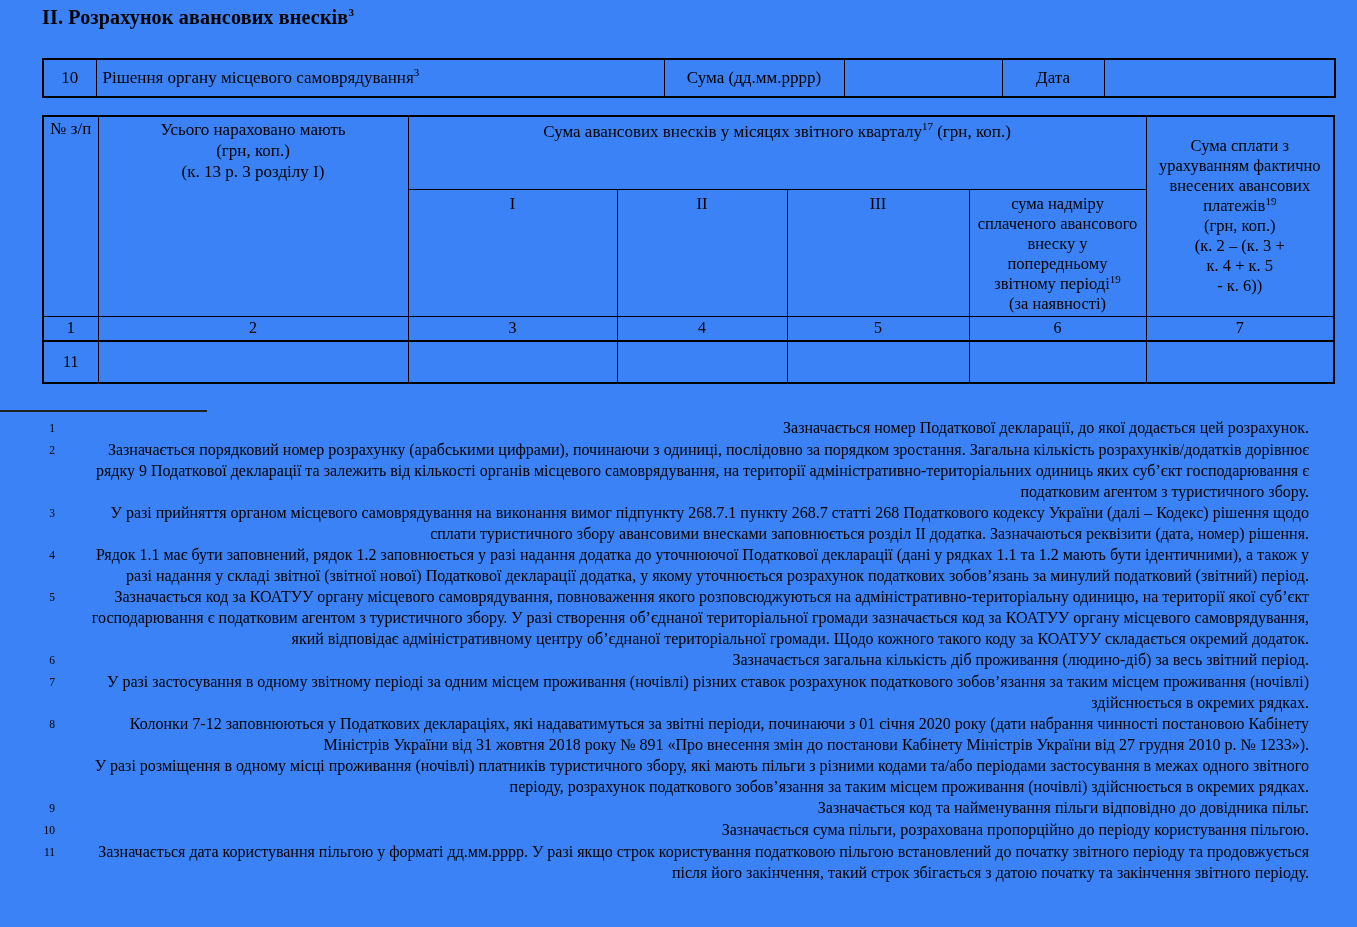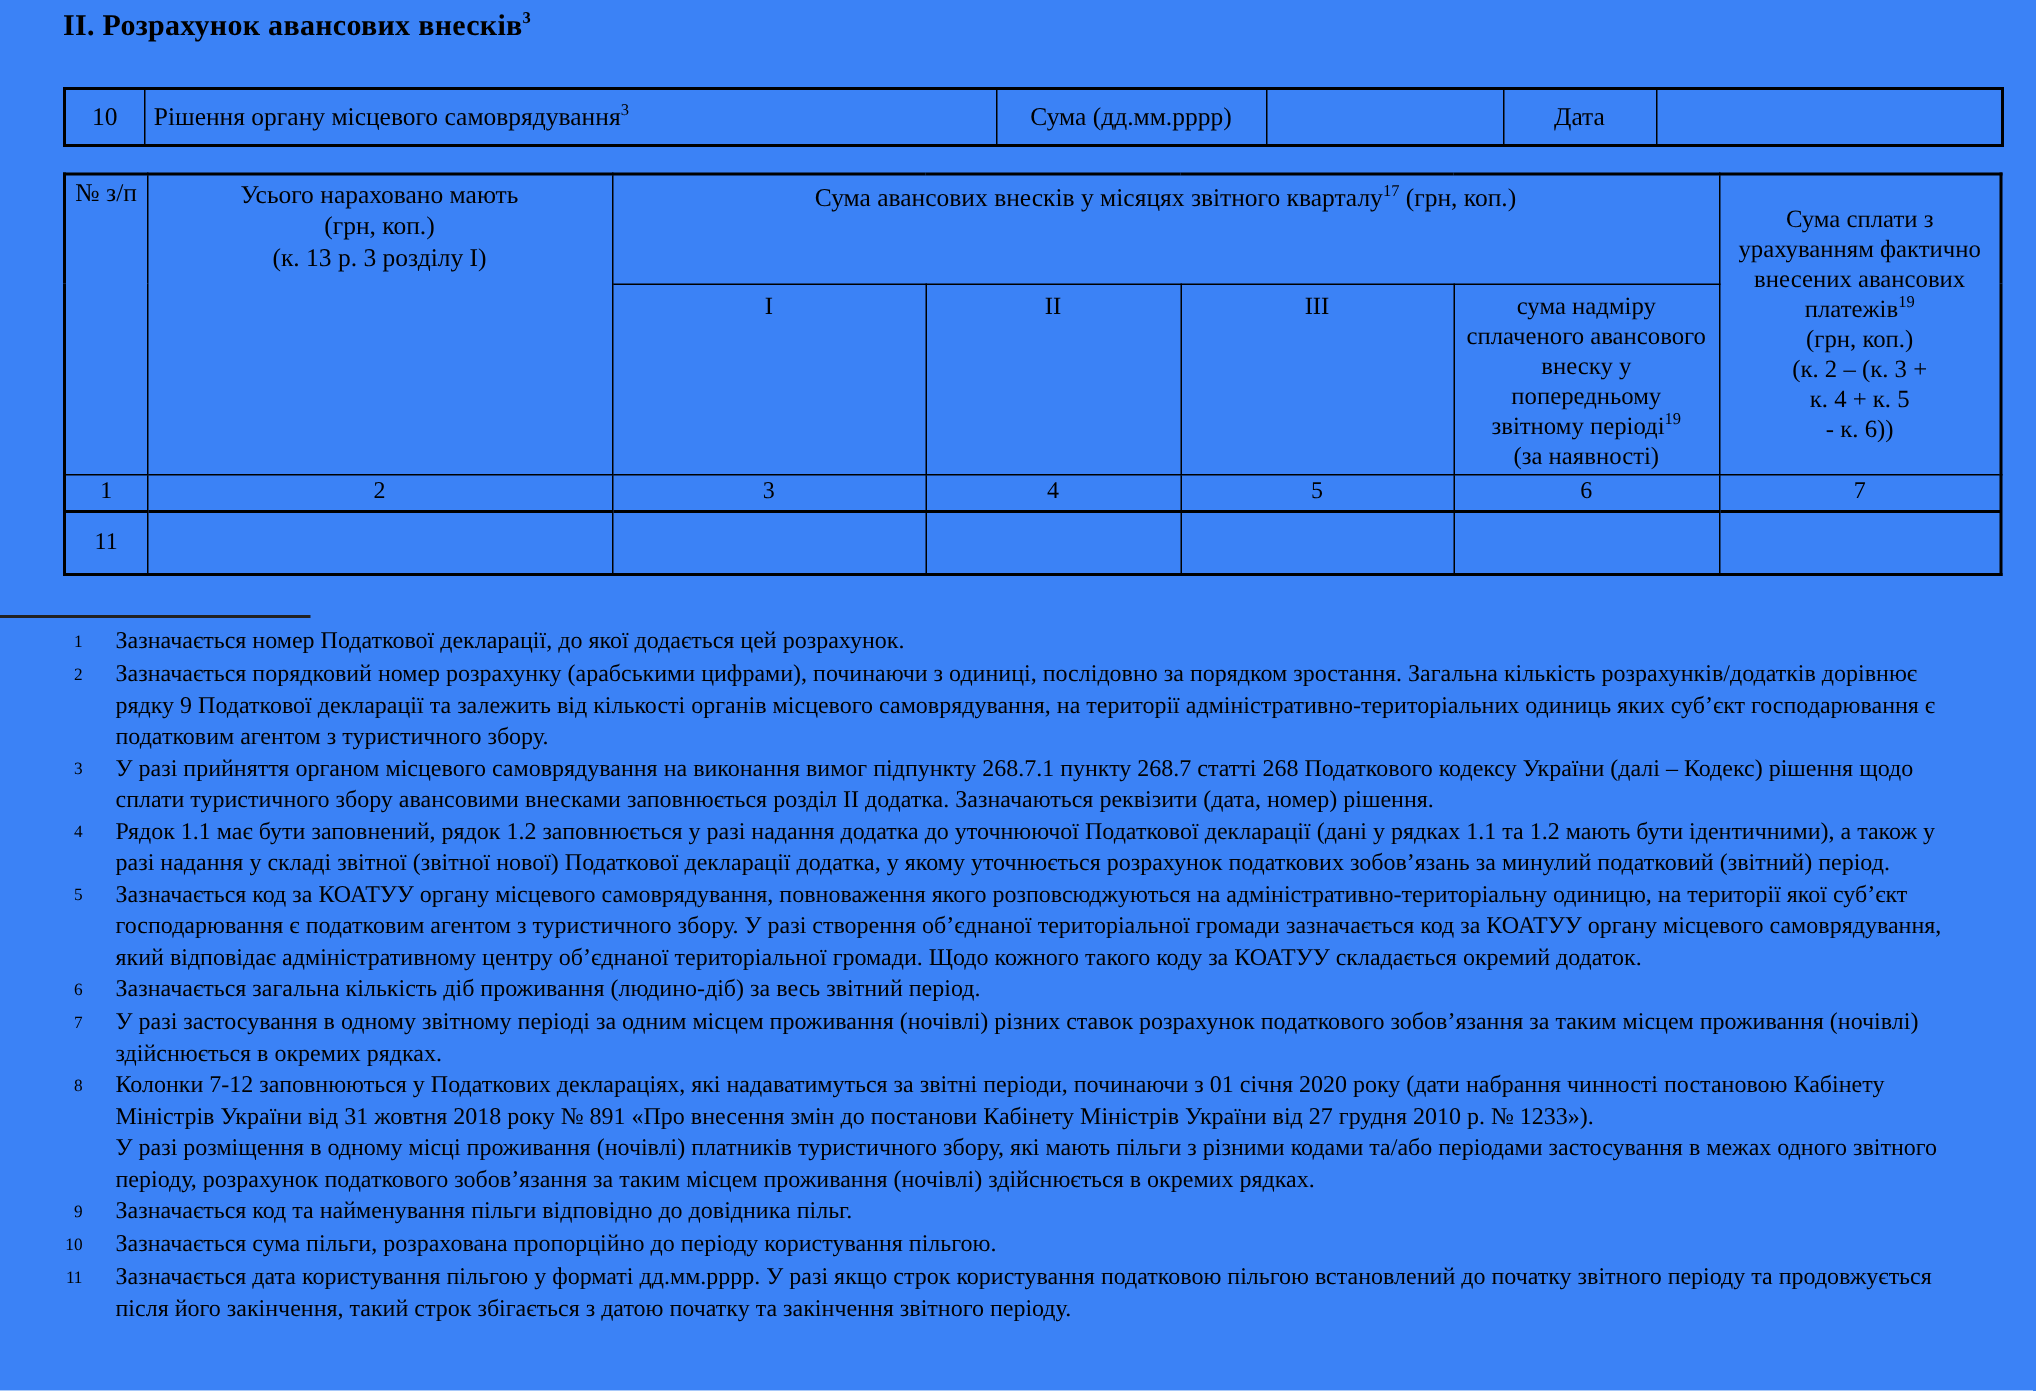--- a/index.html
+++ b/index.html
@@ -77,21 +77,21 @@
   .fn { display: flex; align-items: flex-start; margin: 0; }
   .fn-num {
     flex: none;
     width: 15px;
     margin-left: 40px;
     margin-right: 22px;
     padding-top: 1px;
     font-size: 11.5px;
     text-align: right;
   }
-  .fn-text { flex: none; width: 1232px; text-align: left; }
+  .fn-text { flex: none; width: 1232px; text-align: right; }
   .fn-text .para { margin: 0; }
 </style>
 </head>
 <body>
 
 <div class="page">
 
   <h1 class="section-title"><span>ІІ. Розрахунок авансових внесків</span><sup class="ref">3</sup></h1>
 
   <table class="t1">

